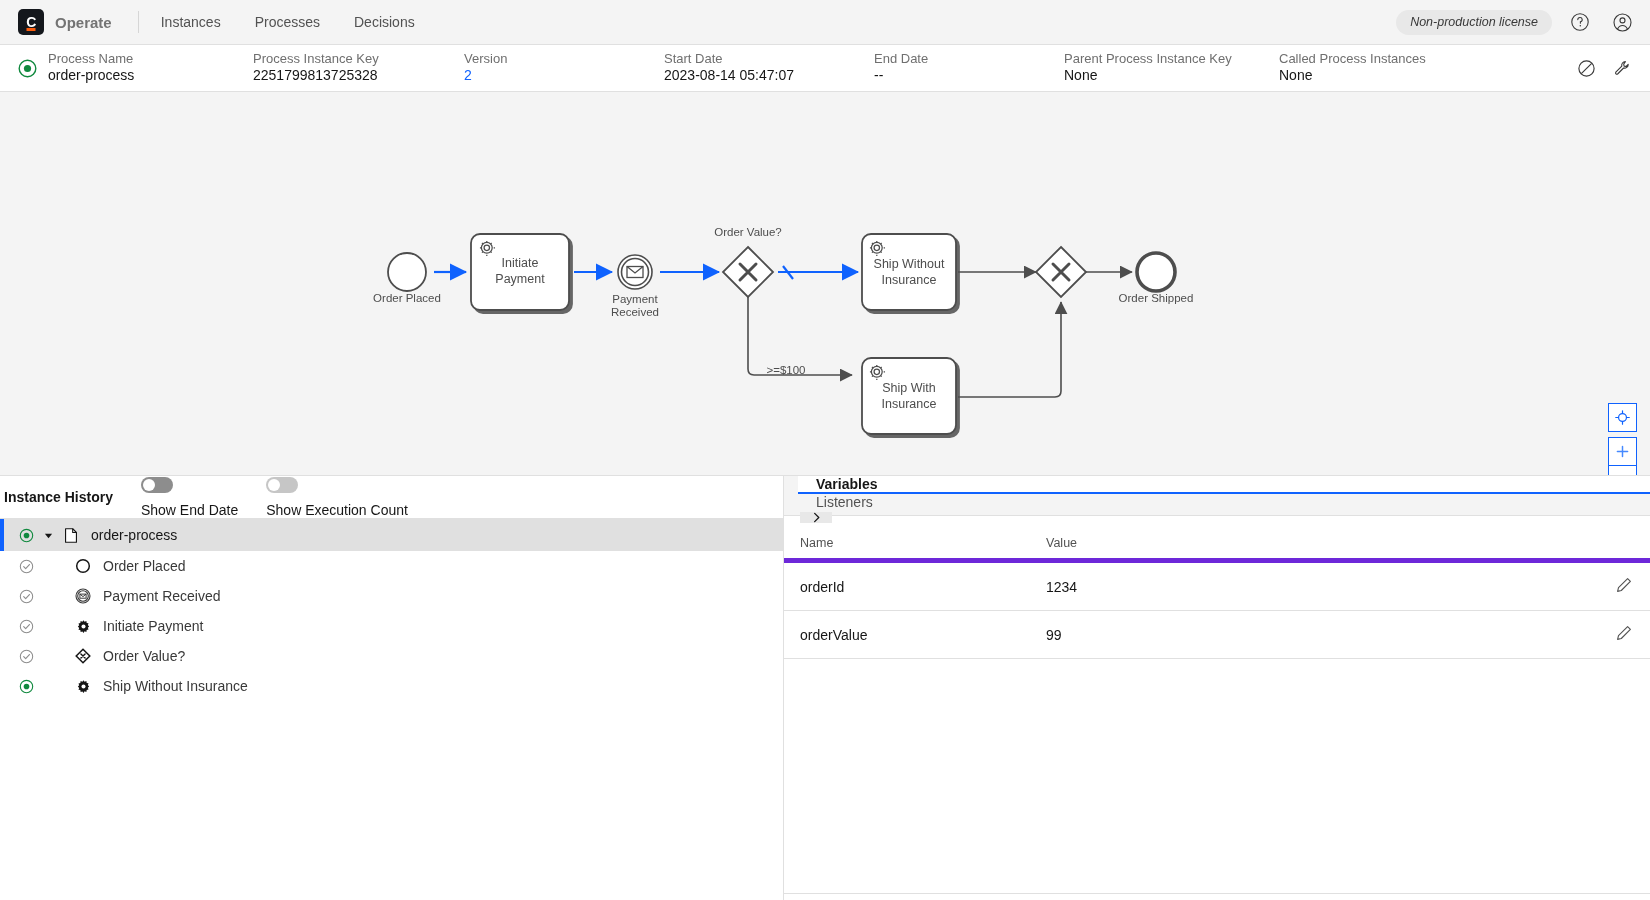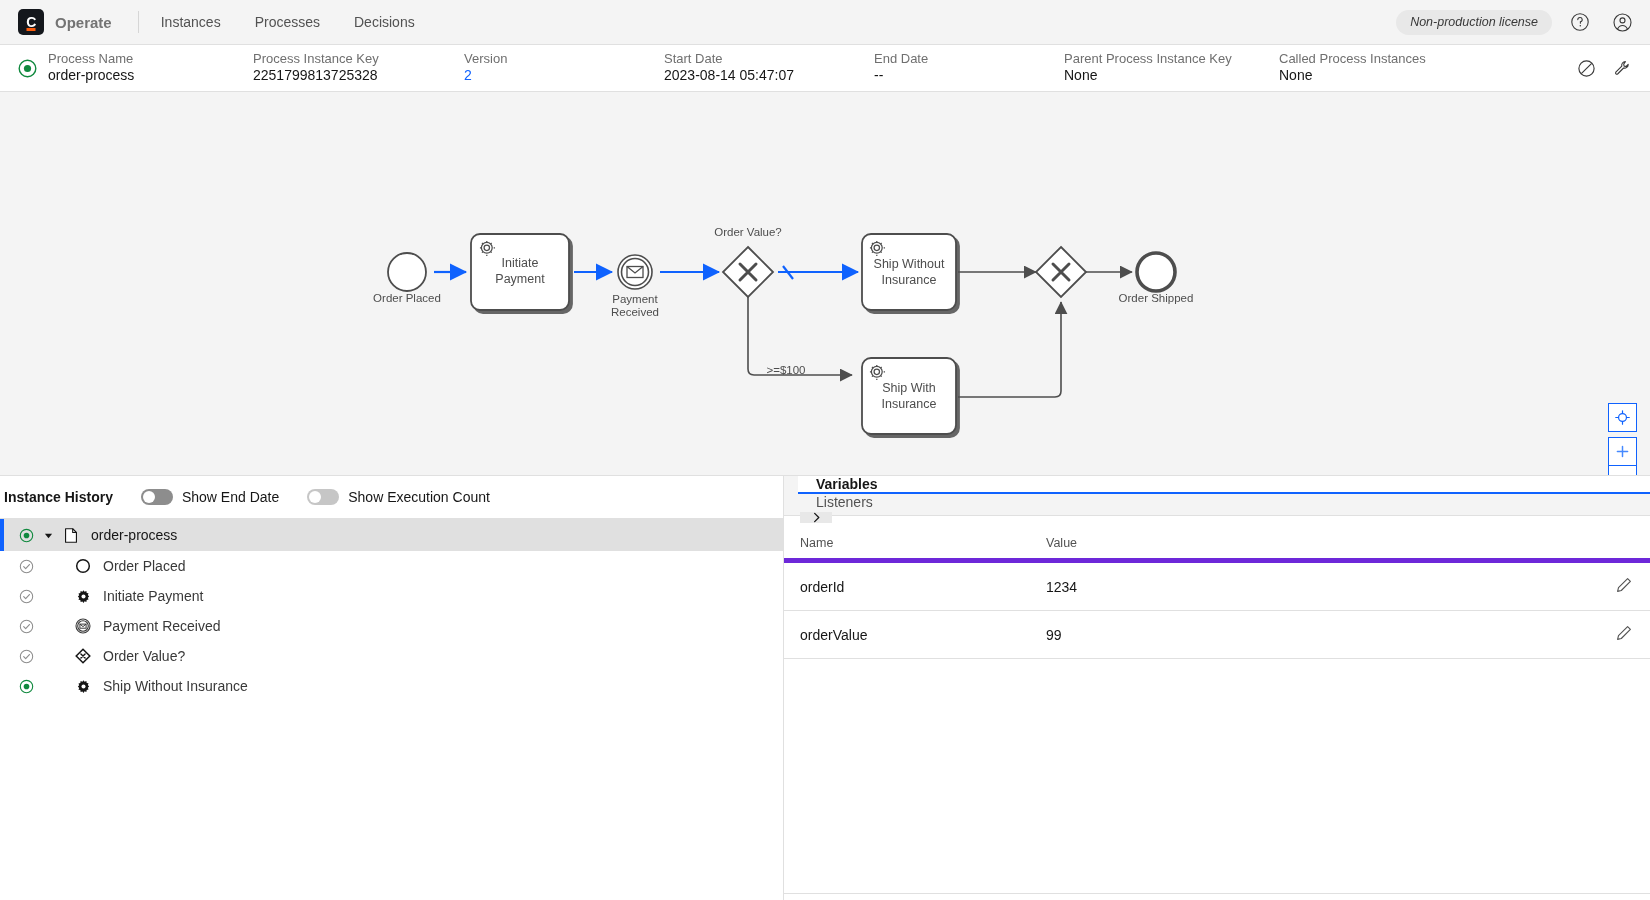--- a/index.html
+++ b/index.html
@@ -114,21 +114,21 @@
   }
   .history-pane {
     width: 784px; background: #fff; border-right: 1px solid #e0e0e0;
     display: flex; flex-direction: column;
   }
   .history-head {
     height: 43px; display: flex; align-items: center; padding: 0 4px;
     border-bottom: 1px solid #e0e0e0; gap: 0;
   }
   .history-title { font-size: 14px; font-weight: bold; color: #161616; }
-  .toggle-wrap { display: flex; align-items: flex-start; gap: 9px; margin-left: 28px; }
+  .toggle-wrap { display: flex; align-items: flex-start; gap: 9px; margin-left: 28px; flex-direction: column; }
   .toggle {
     width: 32px; height: 16px; border-radius: 8px; position: relative;
     cursor: pointer; flex: none;
   }
   .toggle.dark { background: #8d8d8d; }
   .toggle.light { background: #c6c6c6; }
   .toggle .knob {
     position: absolute; top: 2px; left: 2px; width: 12px; height: 12px;
     border-radius: 50%; background: #fff;
   }
@@ -451,44 +451,44 @@
       </div>
 
       <div class="tree-row child">
         <span class="row-state">
           <svg width="15" height="15" viewBox="0 0 16 16">
             <circle cx="8" cy="8" r="6.6" fill="none" stroke="#8d8d8d" stroke-width="1.1"></circle>
             <path d="M5,8.2 L7.1,10.3 L11.1,5.9" fill="none" stroke="#8d8d8d" stroke-width="1.2" stroke-linecap="round" stroke-linejoin="round"></path>
           </svg>
         </span>
         <span class="row-type">
-          <svg width="15" height="15" viewBox="0 0 16 16">
-            <path d="M8,1.2 l1.15,1.6 1.9,-0.65 0.35,2 1.95,0.5 -0.75,1.85 1.4,1.45 -1.4,1.45 0.75,1.85 -1.95,0.5 -0.35,2 -1.9,-0.65 L8,14.8 6.85,13.2 4.95,13.85 4.6,11.85 2.65,11.35 3.4,9.5 2,8.05 3.4,6.6 2.65,4.75 4.6,4.25 4.95,2.25 6.85,2.9 z" fill="#161616"></path>
-            <circle cx="8" cy="8" r="2.15" fill="#ffffff"></circle>
-          </svg>
-        </span>
-        <span class="row-label">Initiate Payment</span>
-      </div>
-
-      <div class="tree-row child">
-        <span class="row-state">
-          <svg width="15" height="15" viewBox="0 0 16 16">
-            <circle cx="8" cy="8" r="6.6" fill="none" stroke="#8d8d8d" stroke-width="1.1"></circle>
-            <path d="M5,8.2 L7.1,10.3 L11.1,5.9" fill="none" stroke="#8d8d8d" stroke-width="1.2" stroke-linecap="round" stroke-linejoin="round"></path>
-          </svg>
-        </span>
-        <span class="row-type">
           <svg width="16" height="16" viewBox="0 0 16 16">
             <circle cx="8" cy="8" r="7" fill="none" stroke="#393939" stroke-width="1.1"></circle>
             <circle cx="8" cy="8" r="5.3" fill="none" stroke="#393939" stroke-width="1.1"></circle>
             <rect x="4.9" y="6.1" width="6.2" height="4.1" fill="none" stroke="#393939" stroke-width="1"></rect>
             <path d="M4.9,6.1 L8,8.6 L11.1,6.1" fill="none" stroke="#393939" stroke-width="1"></path>
           </svg>
         </span>
         <span class="row-label">Payment Received</span>
+      </div>
+
+      <div class="tree-row child">
+        <span class="row-state">
+          <svg width="15" height="15" viewBox="0 0 16 16">
+            <circle cx="8" cy="8" r="6.6" fill="none" stroke="#8d8d8d" stroke-width="1.1"></circle>
+            <path d="M5,8.2 L7.1,10.3 L11.1,5.9" fill="none" stroke="#8d8d8d" stroke-width="1.2" stroke-linecap="round" stroke-linejoin="round"></path>
+          </svg>
+        </span>
+        <span class="row-type">
+          <svg width="15" height="15" viewBox="0 0 16 16">
+            <path d="M8,1.2 l1.15,1.6 1.9,-0.65 0.35,2 1.95,0.5 -0.75,1.85 1.4,1.45 -1.4,1.45 0.75,1.85 -1.95,0.5 -0.35,2 -1.9,-0.65 L8,14.8 6.85,13.2 4.95,13.85 4.6,11.85 2.65,11.35 3.4,9.5 2,8.05 3.4,6.6 2.65,4.75 4.6,4.25 4.95,2.25 6.85,2.9 z" fill="#161616"></path>
+            <circle cx="8" cy="8" r="2.15" fill="#ffffff"></circle>
+          </svg>
+        </span>
+        <span class="row-label">Initiate Payment</span>
       </div>
 
       <div class="tree-row child">
         <span class="row-state">
           <svg width="15" height="15" viewBox="0 0 16 16">
             <circle cx="8" cy="8" r="6.6" fill="none" stroke="#8d8d8d" stroke-width="1.1"></circle>
             <path d="M5,8.2 L7.1,10.3 L11.1,5.9" fill="none" stroke="#8d8d8d" stroke-width="1.2" stroke-linecap="round" stroke-linejoin="round"></path>
           </svg>
         </span>
         <span class="row-type">

